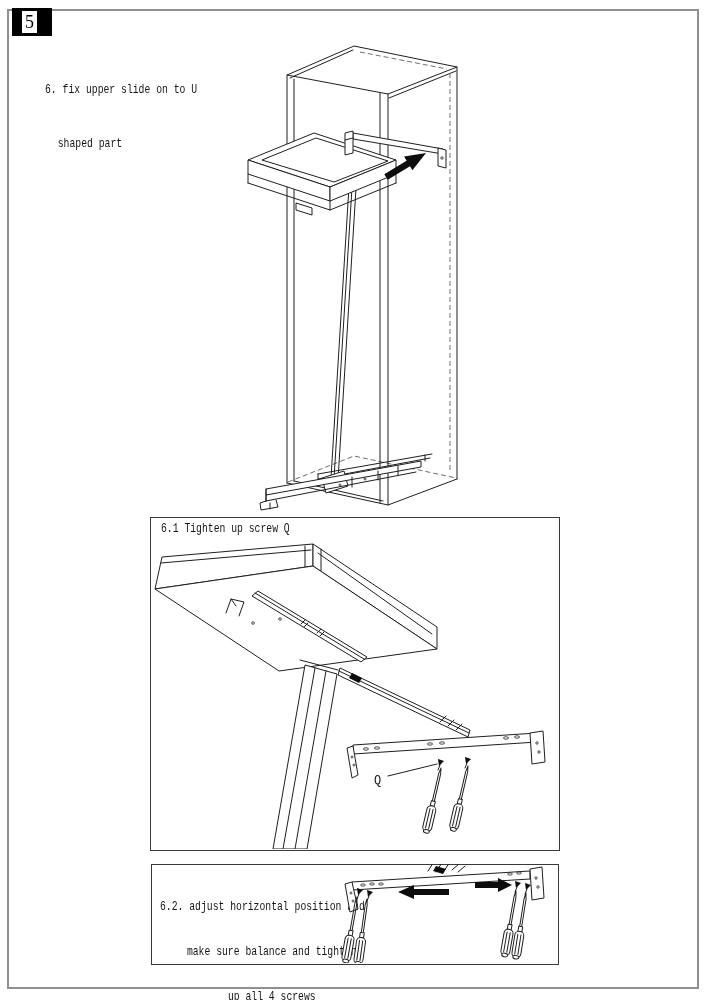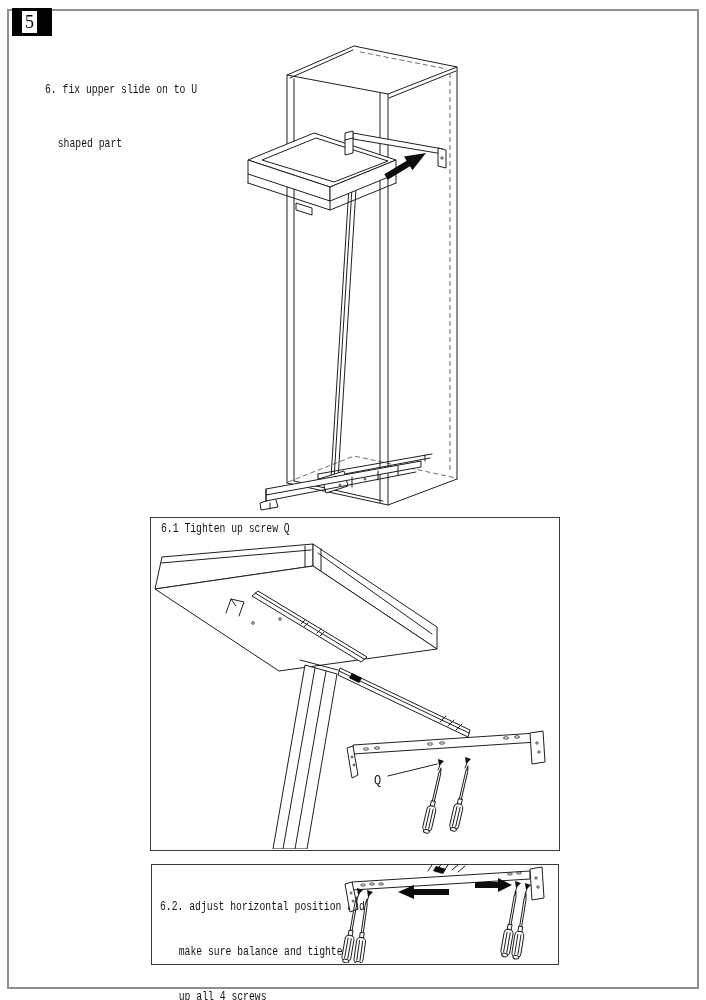--- a/index.html
+++ b/index.html
@@ -7,21 +7,21 @@
         font-family:"Liberation Mono","DejaVu Sans Mono",monospace;color:#141414;}
   .page-border{position:absolute;left:7px;top:9px;width:688px;height:976px;
         border:2px solid #8f8f8f;}
   .tab{position:absolute;left:12px;top:8px;width:40px;height:28px;background:#000;}
   .tab-inner{position:absolute;left:10px;top:3px;width:15px;height:22px;background:#fff;
         display:flex;align-items:center;justify-content:center;
         font-family:"Liberation Serif","DejaVu Serif",serif;font-size:18px;color:#000;}
   .cjk{transform:scaleX(.75);transform-origin:0 0;white-space:pre;}
   .step6{position:absolute;left:45px;top:45px;font-size:13px;line-height:18px;}
   .step6 .l2{margin-left:17px;}
-  .subbox{position:absolute;border:1px solid #3a3a3a;background:#fff;}
+  .subbox{position:absolute;border:1px solid #3a3a3a;background:#fff;text-align:center;}
   .box61{left:150px;top:517px;width:408px;height:332px;}
   .box62{left:151px;top:864px;width:406px;height:99px;}
   .h61{position:absolute;left:10px;top:3px;font-size:13px;line-height:16px;}
   .h62{position:absolute;left:8px;top:4px;font-size:13px;line-height:15px;}
   .h62 .ind{margin-left:25px;}
   svg{position:absolute;overflow:hidden;}
   svg .ln{fill:none;stroke:#1f1f1f;stroke-width:1;stroke-linecap:round;stroke-linejoin:round;}
   svg .wh{fill:#ffffff;stroke:#1f1f1f;stroke-width:1;stroke-linejoin:round;}
   svg .dash{fill:none;stroke:#6f6f6f;stroke-width:1;stroke-dasharray:5 3;}
   svg .blk{fill:#0c0c0c;stroke:none;}

